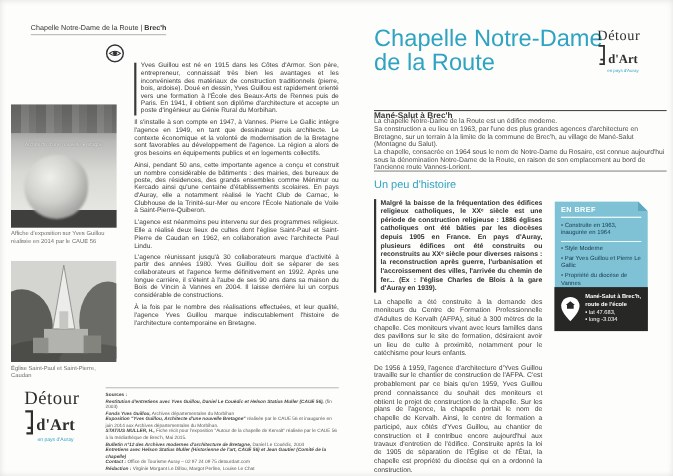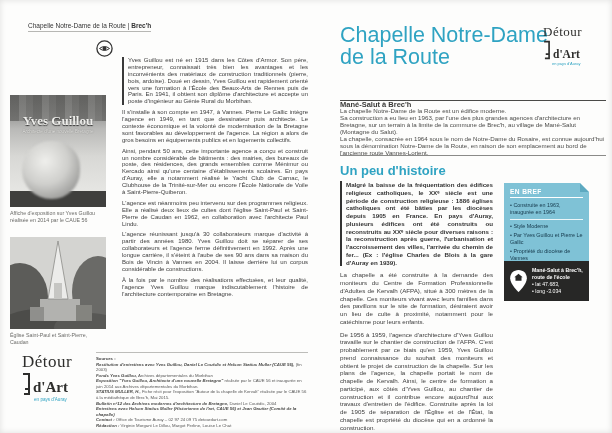--- a/index.html
+++ b/index.html
@@ -55,21 +55,21 @@
            padding-top:3px;font-size:4.3px;line-height:1.3;color:#555;}
   .sources .slabel{font-weight:bold;color:#444;}
   .sources .sline b{font-weight:bold;font-style:italic;color:#4a4a48;}
   
   .rtitle{position:absolute;left:340px;top:24px;font-size:21.5px;line-height:1.04;color:#2fa3c2;}
   .rsub{position:absolute;left:340px;top:64px;font-size:7.5px;font-weight:bold;color:#3a3a38;margin-top:36px;}
   .hr1{position:absolute;left:340px;top:100px;width:266px;border-top:1.2px solid #4a4a48;}
   .intro{position:absolute;left:340px;top:107px;width:266px;font-size:6.2px;line-height:1.13;color:#4a4a48;}
   .intro p{margin:0;}
   .hr2{position:absolute;left:340px;top:155px;width:266px;border-top:1px solid #8a8a88;}
-  .rhead{position:absolute;left:340px;top:163px;font-size:13px;font-weight:bold;color:#2fa3c2;text-align:center;}
+  .rhead{position:absolute;left:340px;top:163px;font-size:10px;font-weight:normal;color:#2fa3c2;text-align:center;}
   .history{position:absolute;left:340px;top:181px;width:153px;font-size:6.2px;line-height:1.25;
            text-align:justify;color:#3c3c3c;}
   .history p{margin:0 0 5px 0;}
   .history p.lead{font-weight:bold;color:#333;border-left:2.5px solid #333;padding-left:4px;}
   
   .enbref{position:absolute;left:504px;top:183px;width:85px;background:#7fc2d6;
           padding:5px 6px 6px 6px;box-sizing:border-box;color:#16394c;
           clip-path:polygon(0 0,calc(100% - 9px) 0,100% 9px,100% 100%,0 100%);}
   .enbref .fold{position:absolute;top:0;right:0;width:9px;height:9px;background:#5da9c0;
           clip-path:polygon(0 0,100% 100%,0 100%);}
@@ -103,21 +103,20 @@
     <p class="bar">Yves Guillou est né en 1915 dans les Côtes d'Armor. Son père, entrepreneur, connaissait très bien les avantages et les inconvénients des matériaux de construction traditionnels (pierre, bois, ardoise). Doué en dessin, Yves Guillou est rapidement orienté vers une formation à l'École des Beaux-Arts de Rennes puis de Paris. En 1941, il obtient son diplôme d'architecture et accepte un poste d'ingénieur au Génie Rural du Morbihan.</p>
     <p>Il s'installe à son compte en 1947, à Vannes. Pierre Le Gallic intègre l'agence en 1949, en tant que dessinateur puis architecte. Le contexte économique et la volonté de modernisation de la Bretagne sont favorables au développement de l'agence. La région a alors de gros besoins en équipements publics et en logements collectifs.</p>
     <p>Ainsi, pendant 50 ans, cette importante agence a conçu et construit un nombre considérable de bâtiments : des mairies, des bureaux de poste, des résidences, des grands ensembles comme Ménimur ou Kercado ainsi qu'une centaine d'établissements scolaires. En pays d'Auray, elle a notamment réalisé le Yacht Club de Carnac, le Clubhouse de la Trinité-sur-Mer ou encore l'École Nationale de Voile à Saint-Pierre-Quiberon.</p>
     <p>L'agence est néanmoins peu intervenu sur des programmes religieux. Elle a réalisé deux lieux de cultes dont l'église Saint-Paul et Saint-Pierre de Caudan en 1962, en collaboration avec l'architecte Paul Lindu.</p>
     <p>L'agence réunissant jusqu'à 30 collaborateurs marque d'activité à partir des années 1980. Yves Guillou doit se séparer de ses collaborateurs et l'agence ferme définitivement en 1992. Après une longue carrière, il s'éteint à l'aube de ses 90 ans dans sa maison du Bois de Vincin à Vannes en 2004. Il laisse derrière lui un corpus considérable de constructions.</p>
     <p>À la fois par le nombre des réalisations effectuées, et leur qualité, l'agence Yves Guillou marque indiscutablement l'histoire de l'architecture contemporaine en Bretagne.</p>
   </div>
 
   <div class="poster">
     <div class="sky"></div>
-    <div class="ptitle">Yves Guillou</div>
     <div class="psub">Architecte d'une nouvelle Bretagne</div>
     <div class="face"></div>
   </div>
   <div class="caption cap1">Affiche d'exposition sur Yves Guillou réalisée en 2014 par le CAUE 56</div>
 
   <div class="photo">
     <svg width="96" height="92" viewBox="0 0 96 92">
       <rect x="0" y="0" width="96" height="92" fill="#d4d4d1"></rect>
       <ellipse cx="10" cy="60" rx="28" ry="34" fill="#5c5c59"></ellipse>
       <ellipse cx="88" cy="55" rx="26" ry="36" fill="#6a6a67"></ellipse>

